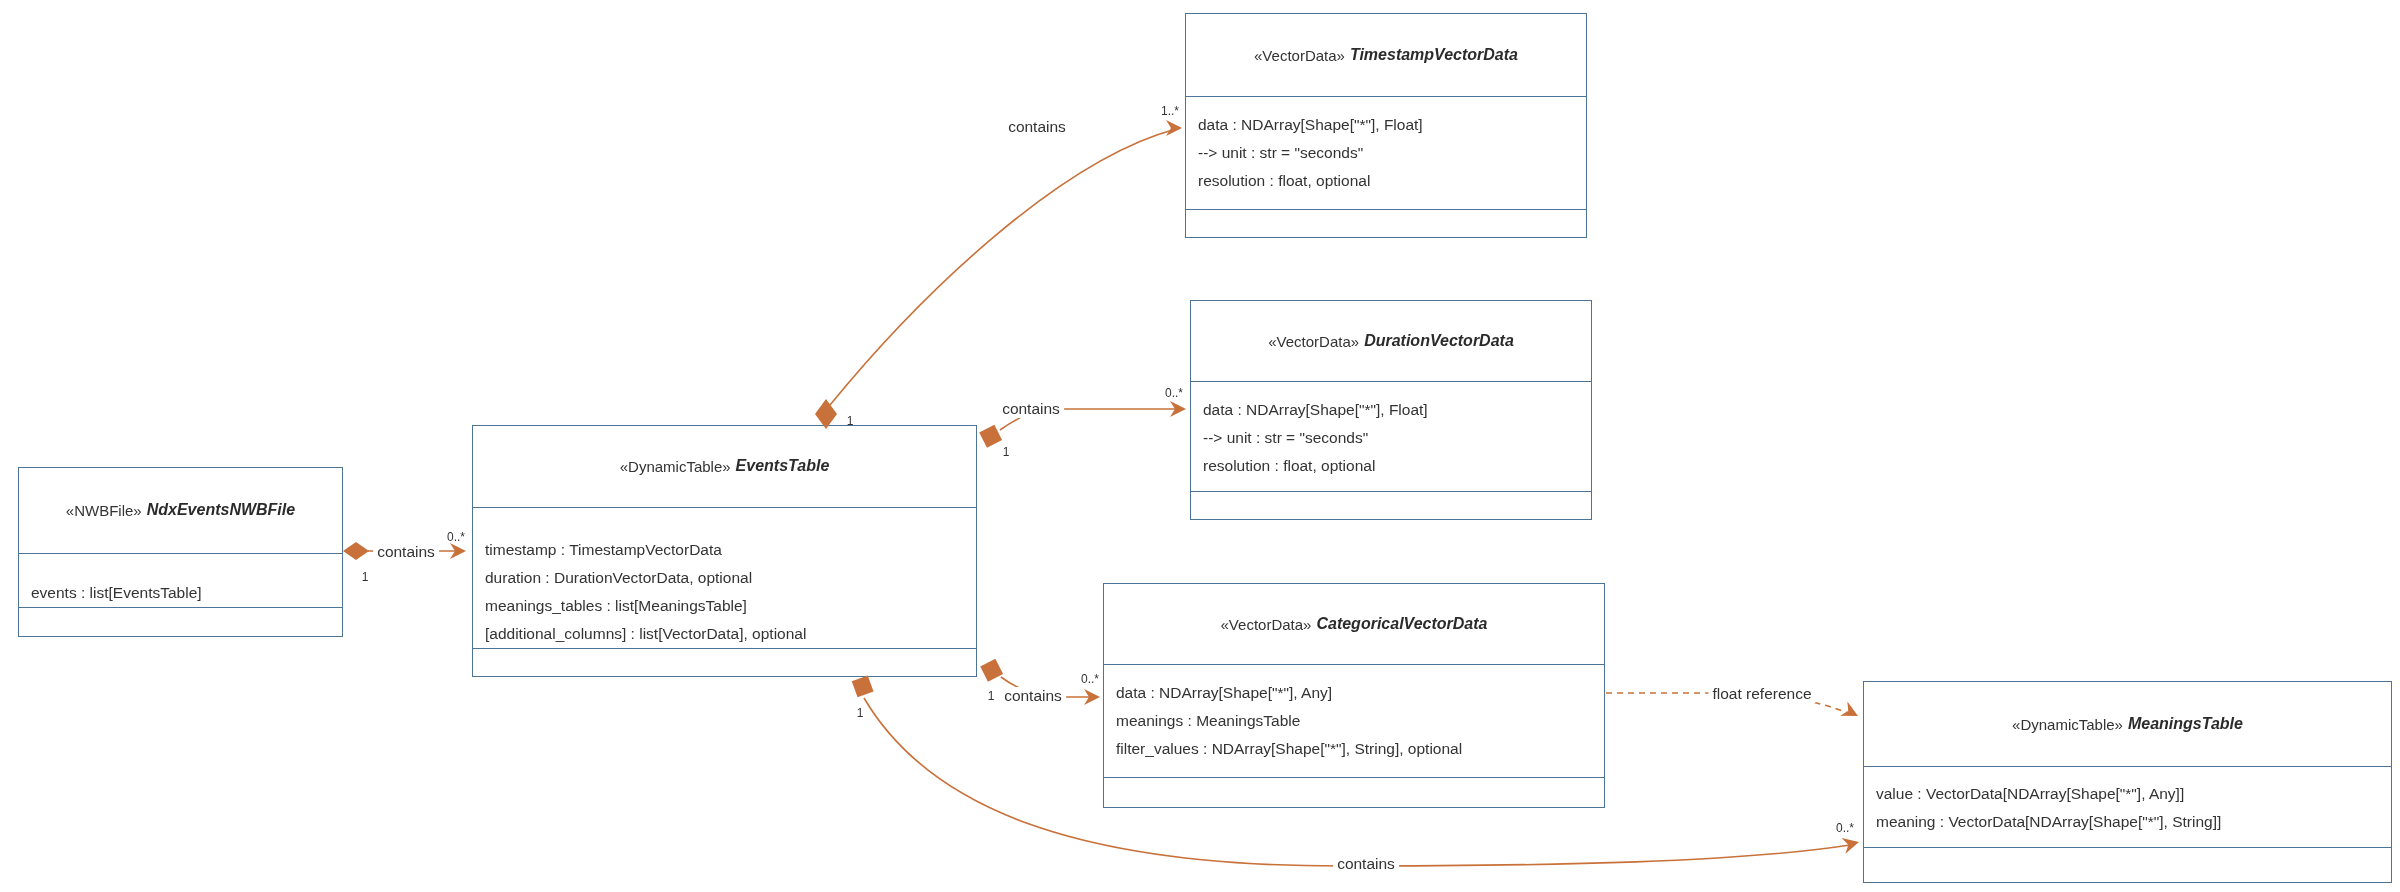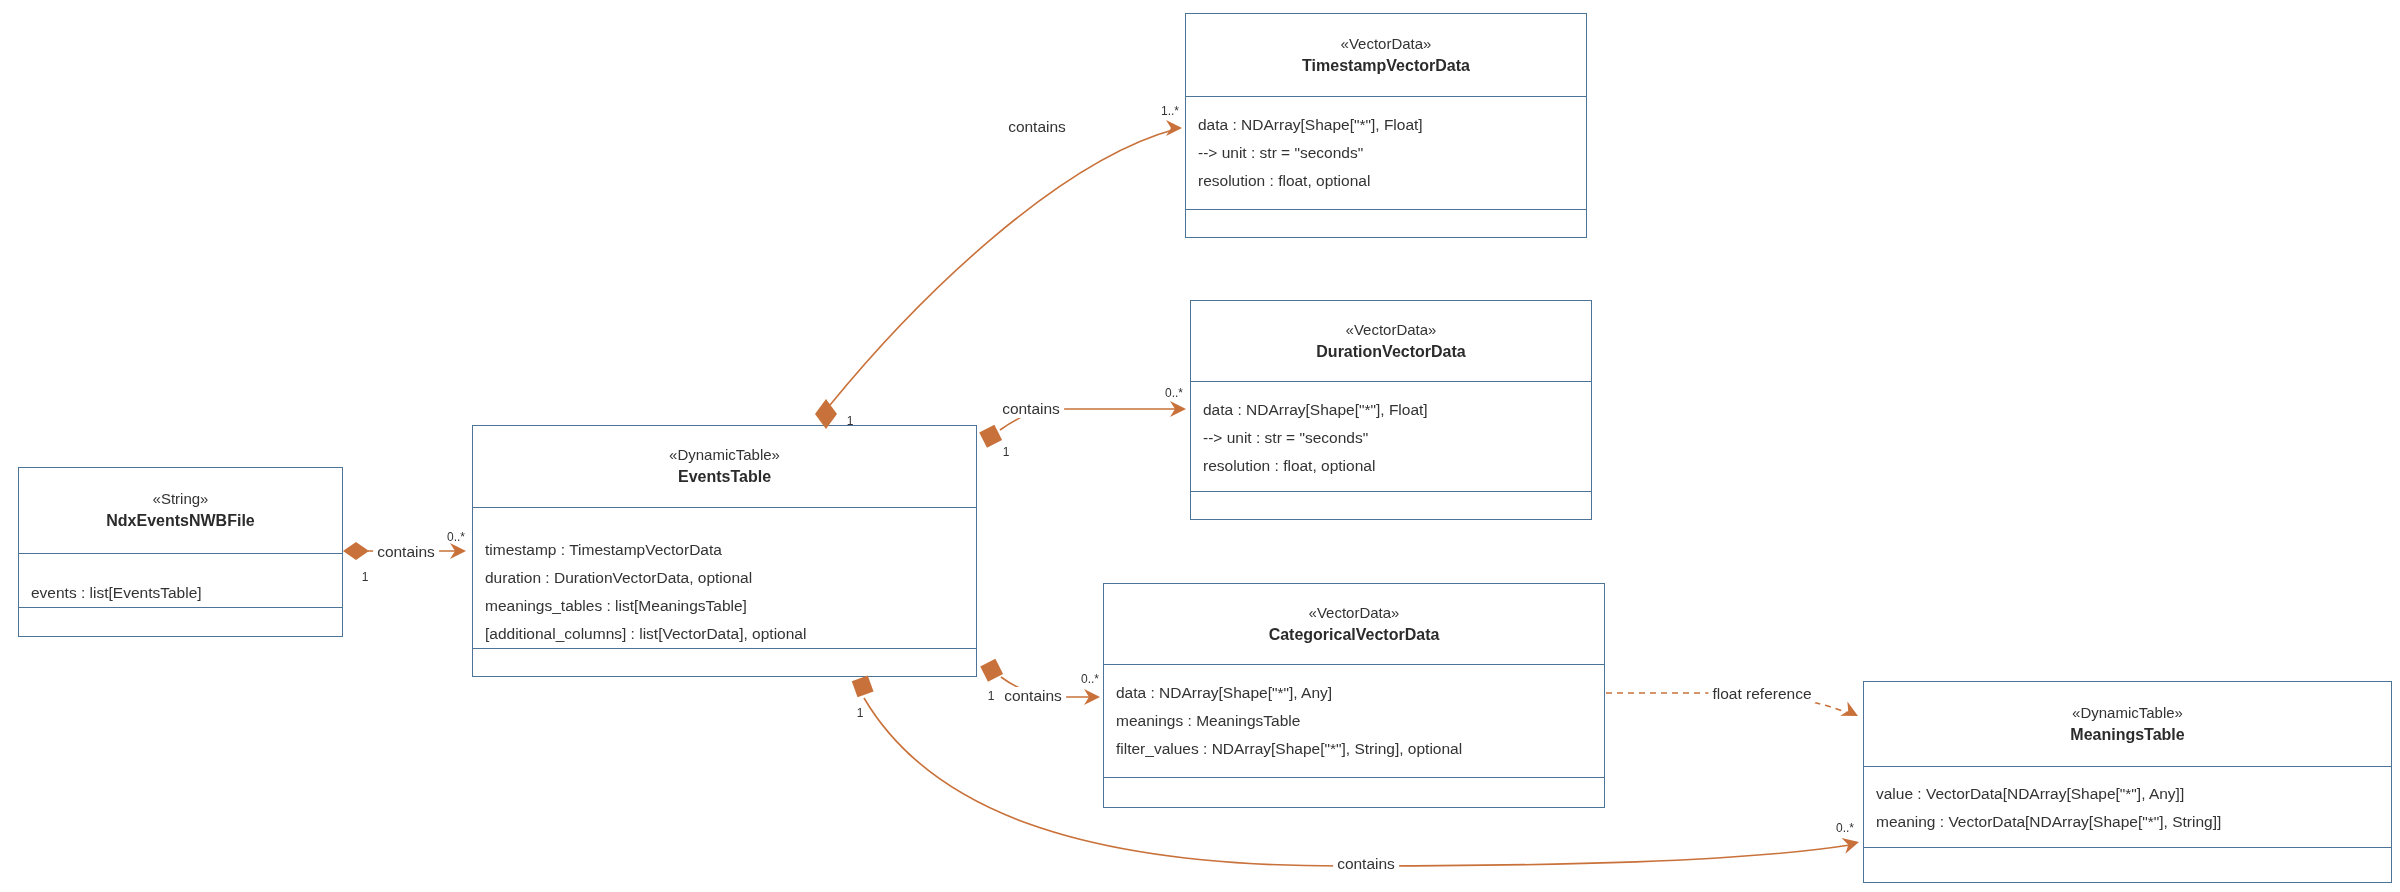--- a/index.html
+++ b/index.html
@@ -15,34 +15,35 @@
     position:absolute;
     border:1.5px solid #4d7497;
     background:#ffffff;
     box-sizing:border-box;
     display:flex;
     flex-direction:column;
     z-index:1;
   }
   .uml-header{
     display:flex;
-    flex-direction:column;
+    flex-direction:row;
     align-items:center;
     justify-content:center;
     gap:5px;
     box-sizing:border-box;
   }
   .uml-stereotype{
     font-size:15px;
     color:#333333;
   }
   .uml-name{
     font-size:16px;
     font-weight:bold;
     color:#2b2b2b;
+    font-style:italic;
   }
   .uml-attrs{
     border-top:1px solid #4d7497;
     box-sizing:border-box;
     flex:1;
   }
   .uml-attr{
     font-size:15.5px;
     line-height:28px;
     padding-left:12px;
@@ -79,21 +80,21 @@
     z-index:3;
   }
 </style>
 </head>
 <body>
 
 <div id="canvas">
 
   <div class="uml-class" style="left:18px;top:467px;width:325px;height:170px;">
     <div class="uml-header" style="height:86px;">
-      <div class="uml-stereotype">«String»</div>
+      <div class="uml-stereotype">«NWBFile»</div>
       <div class="uml-name">NdxEventsNWBFile</div>
     </div>
     <div class="uml-attrs" style="padding-top:25px;">
       <div class="uml-attr">events : list[EventsTable]</div>
     </div>
     <div class="uml-footer" style="height:30px;"></div>
   </div>
 
   <div class="uml-class" style="left:472px;top:425px;width:505px;height:252px;">
     <div class="uml-header" style="height:83px;">

